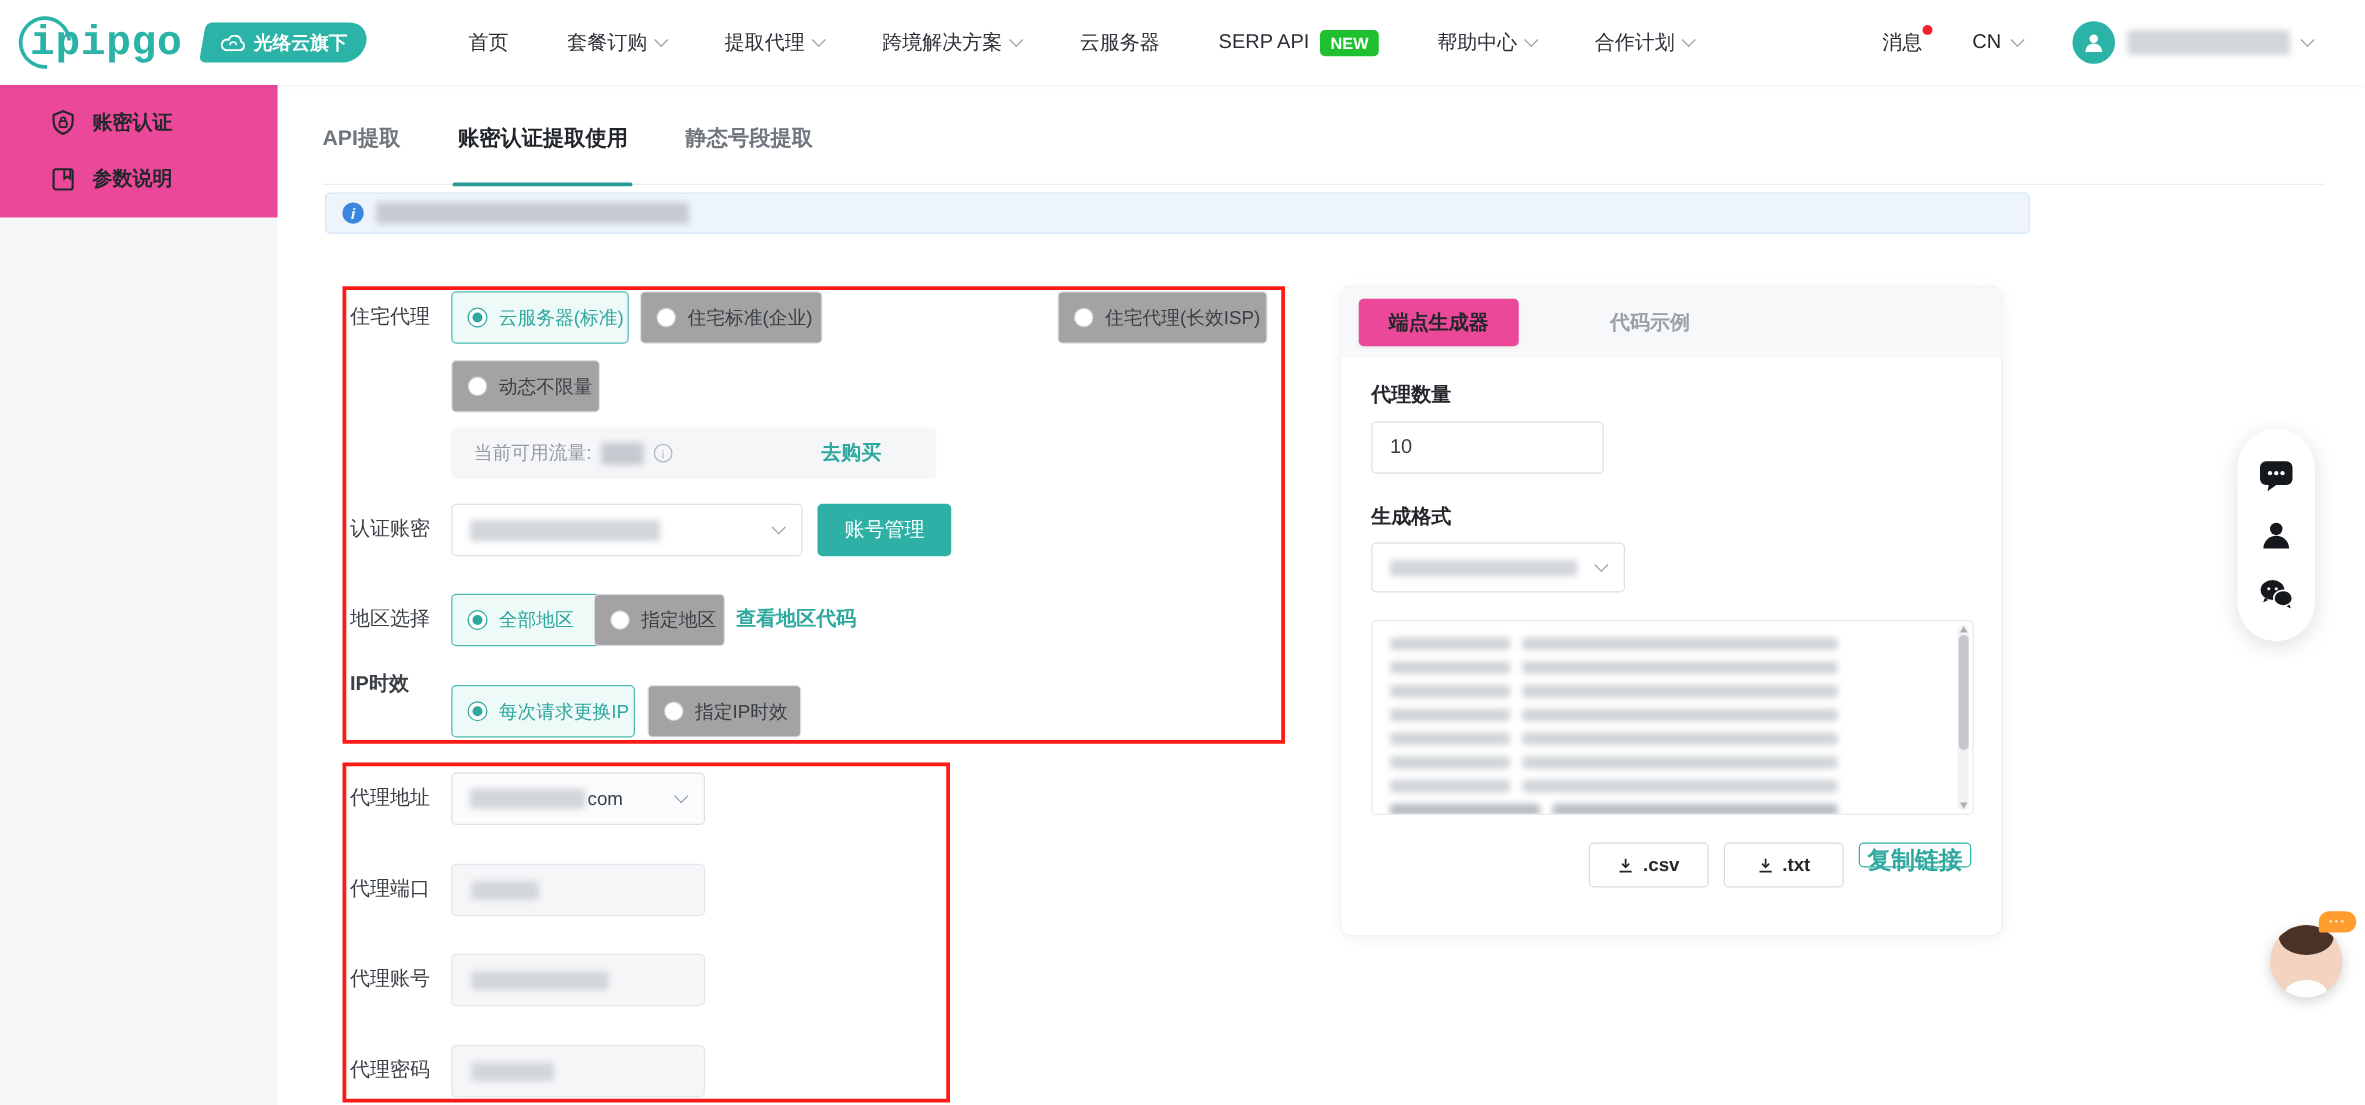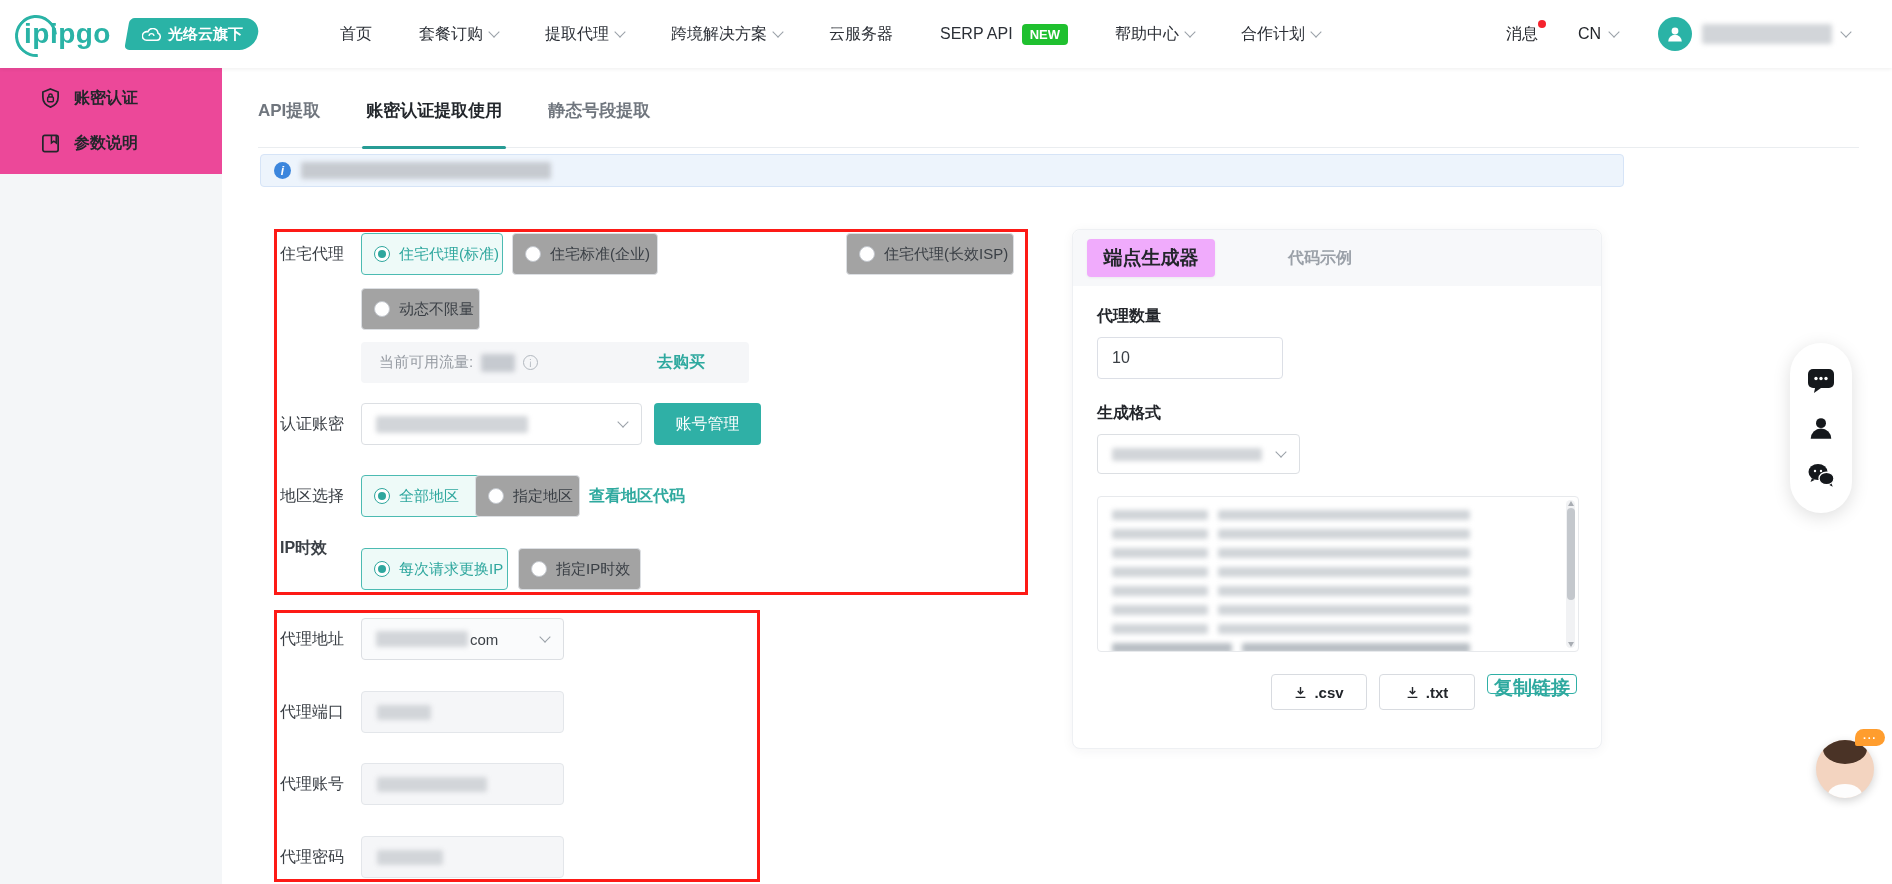--- a/index.html
+++ b/index.html
@@ -7,21 +7,21 @@
   body {
     position:relative; overflow:hidden;
     background:#f4f6f8;
     font-family:"Liberation Sans","DejaVu Sans",sans-serif;
     color:#23262b;
   }
   
   .header { position:absolute; left:0; top:0; width:1892px; height:68px; background:#fff;
             box-shadow:0 1px 4px rgba(0,0,0,.07); display:flex; align-items:center; z-index:20; }
   .logo-wrap { display:flex; align-items:center; margin-left:24px; cursor:pointer; }
-  .logo-text { color:#2ab3a6; font-size:28px; font-weight:800; letter-spacing:.5px; position:relative; }
+  .logo-text { color:#2ab3a6; font-size:33px; font-weight:800; letter-spacing:.5px; position:relative;font-family:Liberation Mono, monospace; }
   .logo-text::before { content:""; position:absolute; left:-9px; top:-3px; width:36px; height:36px;
             border:3px solid #2ab3a6; border-radius:50%; border-right-color:transparent; transform:rotate(40deg); }
   .logo-badge { margin-left:16px; background:#2ab3a6; height:32px; border-radius:5px 16px 16px 5px;
             transform:skewX(-10deg); display:flex; align-items:center; padding:0 15px; }
   .logo-badge-inner { transform:skewX(10deg); display:flex; align-items:center; gap:7px;
             color:#fff; font-size:15px; font-weight:700; }
   .nav { display:flex; align-items:center; gap:47px; margin-left:82px; font-size:16px; color:#2b2f36; }
   .nav-item { display:flex; align-items:center; gap:7px; cursor:pointer; white-space:nowrap; }
   .chev { width:8px; height:8px; border-right:1.6px solid #9aa0a8; border-bottom:1.6px solid #9aa0a8;
           transform:rotate(45deg); margin-top:-5px; display:inline-block; }
@@ -76,21 +76,21 @@
           color:#fff; font-size:16px; border:none; border-radius:4px; cursor:pointer; }
   .link { position:absolute; color:#2fa99f; font-weight:700; font-size:16px; line-height:42px; cursor:pointer; }
   .dinput { position:absolute; left:139px; width:203px; height:42px; background:#f5f6f8;
           border:1px solid #e3e6ea; border-radius:4px; display:flex; align-items:center; padding:0 15px; }
   .redbox { position:absolute; border:3px solid #fd1a16; pointer-events:none; z-index:15; }
   
   .panel { position:absolute; left:850px; top:161px; width:530px; height:520px; background:#fff;
           border:1px solid #eef0f3; border-radius:8px; box-shadow:0 2px 12px rgba(31,45,61,.05); }
   .panel-head { height:56px; background:#f7f8fa; border-radius:8px 8px 0 0; display:flex;
           align-items:center; padding-left:14px; gap:30px; }
-  .ptab { width:128px; height:38px; background:#f0abfc; border-radius:4px; font-size:19px; font-weight:700;
+  .ptab { width:128px; height:38px; background:#ec4899; border-radius:4px; font-size:16px; font-weight:700;
           display:flex; align-items:center; justify-content:center; cursor:pointer; box-shadow:0 1px 3px rgba(0,0,0,.05); }
   .ptab2 { color:#9aa0a8; font-size:16px; font-weight:700; cursor:pointer;margin-left:43px; }
   .panel-body { padding:20px 24px 0 24px; }
   .plabel { font-size:16px; font-weight:700; color:#23262b; margin-bottom:10px; }
   .qty { width:186px; height:42px; border:1px solid #dcdfe6; border-radius:4px; font-size:16px;
           color:#3a3f45; padding-left:14px; margin-bottom:24px;
           font-family:"Liberation Sans","DejaVu Sans",sans-serif; }
   .fmt { position:relative; left:0; top:0; width:203px; height:40px; margin-bottom:22px; }
   .results { position:relative; width:482px; height:156px; border:1px solid #e7e9ec; border-radius:4px;
           padding:13px 26px 0 14px; overflow:hidden; }
@@ -218,21 +218,21 @@
   </div>
 
   <div class="banner">
     <span class="info-i"></span>
     <span class="blur" style="width:250px;height:17px;background:#c6cad0;"></span>
   </div>
 
   <span class="flabel" style="top:165px;">住宅代理</span>
   <div class="rcard sel" style="left:139px;top:165px;width:142px;">
     <span class="radio"></span>
-      <span>住宅代理(标准)</span>
+      <span>云服务器(标准)</span>
   </div>
   <div class="rcard" style="left:290px;top:165px;width:146px;">
     <span class="radio"></span>
       <span>住宅标准(企业)</span>
   </div>
   <div class="rcard" style="left:624px;top:165px;width:168px;">
     <span class="radio"></span>
       <span>住宅代理(长效ISP)</span>
   </div>
   <div class="rcard" style="left:139px;top:220px;width:119px;">

